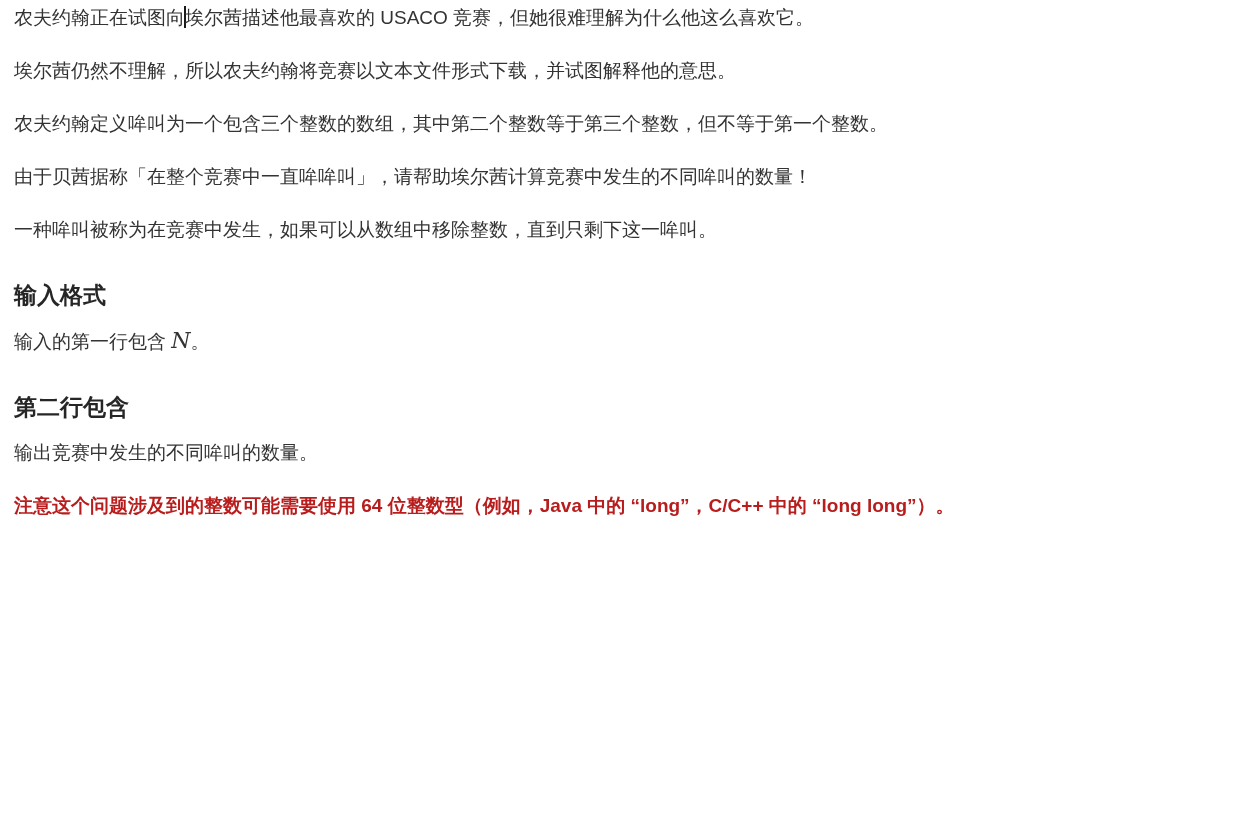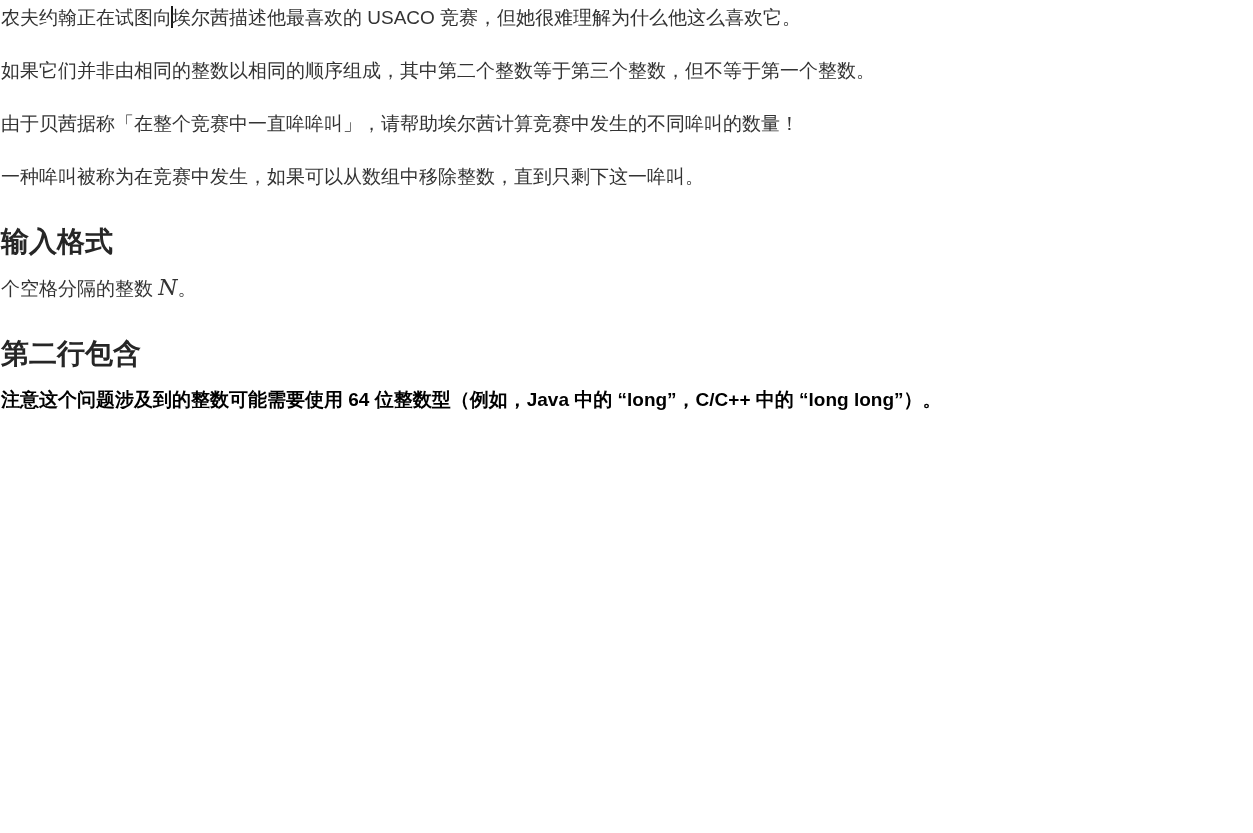--- a/index.html
+++ b/index.html
@@ -7,36 +7,36 @@
     padding: 0;
     background: #ffffff;
   }
   body {
     width: 1253px;
     height: 833px;
     overflow: hidden;
     font-family: "Liberation Sans", "DejaVu Sans", sans-serif;
   }
   .statement {
-    padding: 5px 20px 0 1px;
+    padding: 5px 20px 0 14px;
     color: #333333;
   }
   .statement p {
     margin: 0 0 27px 0;
     font-size: 19px;
     line-height: 26px;
     color: #333333;
   }
   .statement p.bold {
     font-weight: bold;
-    color: #000000;
+    color: #b91c1c;
   }
   .statement h3 {
     font-family: "Liberation Sans", "DejaVu Sans", sans-serif;
-    font-size: 28px;
+    font-size: 23px;
     line-height: 32px;
     font-weight: bold;
     color: #262626;
     margin: 36px 0 17px 0;
   }
   .math {
     font-family: "DejaVu Serif", "Liberation Serif", serif;
     font-style: italic;
     font-size: 22px;
     color: #333333;
@@ -58,20 +58,22 @@
     background: #1a1a1a;
     vertical-align: -4px;
     margin: 0 -1px;
   }
 </style>
 </head>
 <body>
 
 <div class="statement">
     <p><span>农夫约翰正在试图向</span><span class="caret"></span><span>埃尔茜描述他最喜欢的 USACO 竞赛，但她很难理解为什么他这么喜欢它。</span></p>
-    <p><span>如果它们并非由相同的整数以相同的顺序组成，其中第二个整数等于第三个整数，但不等于第一个整数。</span></p>
+    <p><span>埃尔茜仍然不理解，所以农夫约翰将竞赛以文本文件形式下载，并试图解释他的意思。</span></p>
+    <p><span>农夫约翰定义哞叫为一个包含三个整数的数组，其中第二个整数等于第三个整数，但不等于第一个整数。</span></p>
     <p><span>由于贝茜据称「在整个竞赛中一直哞哞叫」，请帮助埃尔茜计算竞赛中发生的不同哞叫的数量！</span></p>
     <p><span>一种哞叫被称为在竞赛中发生，如果可以从数组中移除整数，直到只剩下这一哞叫。</span></p>
     <h3>输入格式</h3>
-    <p><span>个空格分隔的整数 </span><span class="math"><span>N</span></span><span>。</span></p>
+    <p><span>输入的第一行包含 </span><span class="math"><span>N</span></span><span>。</span></p>
     <h3>第二行包含</h3>
+    <p><span>输出竞赛中发生的不同哞叫的数量。</span></p>
     <p class="bold"><span>注意这个问题涉及到的整数可能需要使用 64 位整数型（例如，Java 中的 “long”，C/C++ 中的 “long long”）。</span></p>
   </div>
 
 </body></html>

